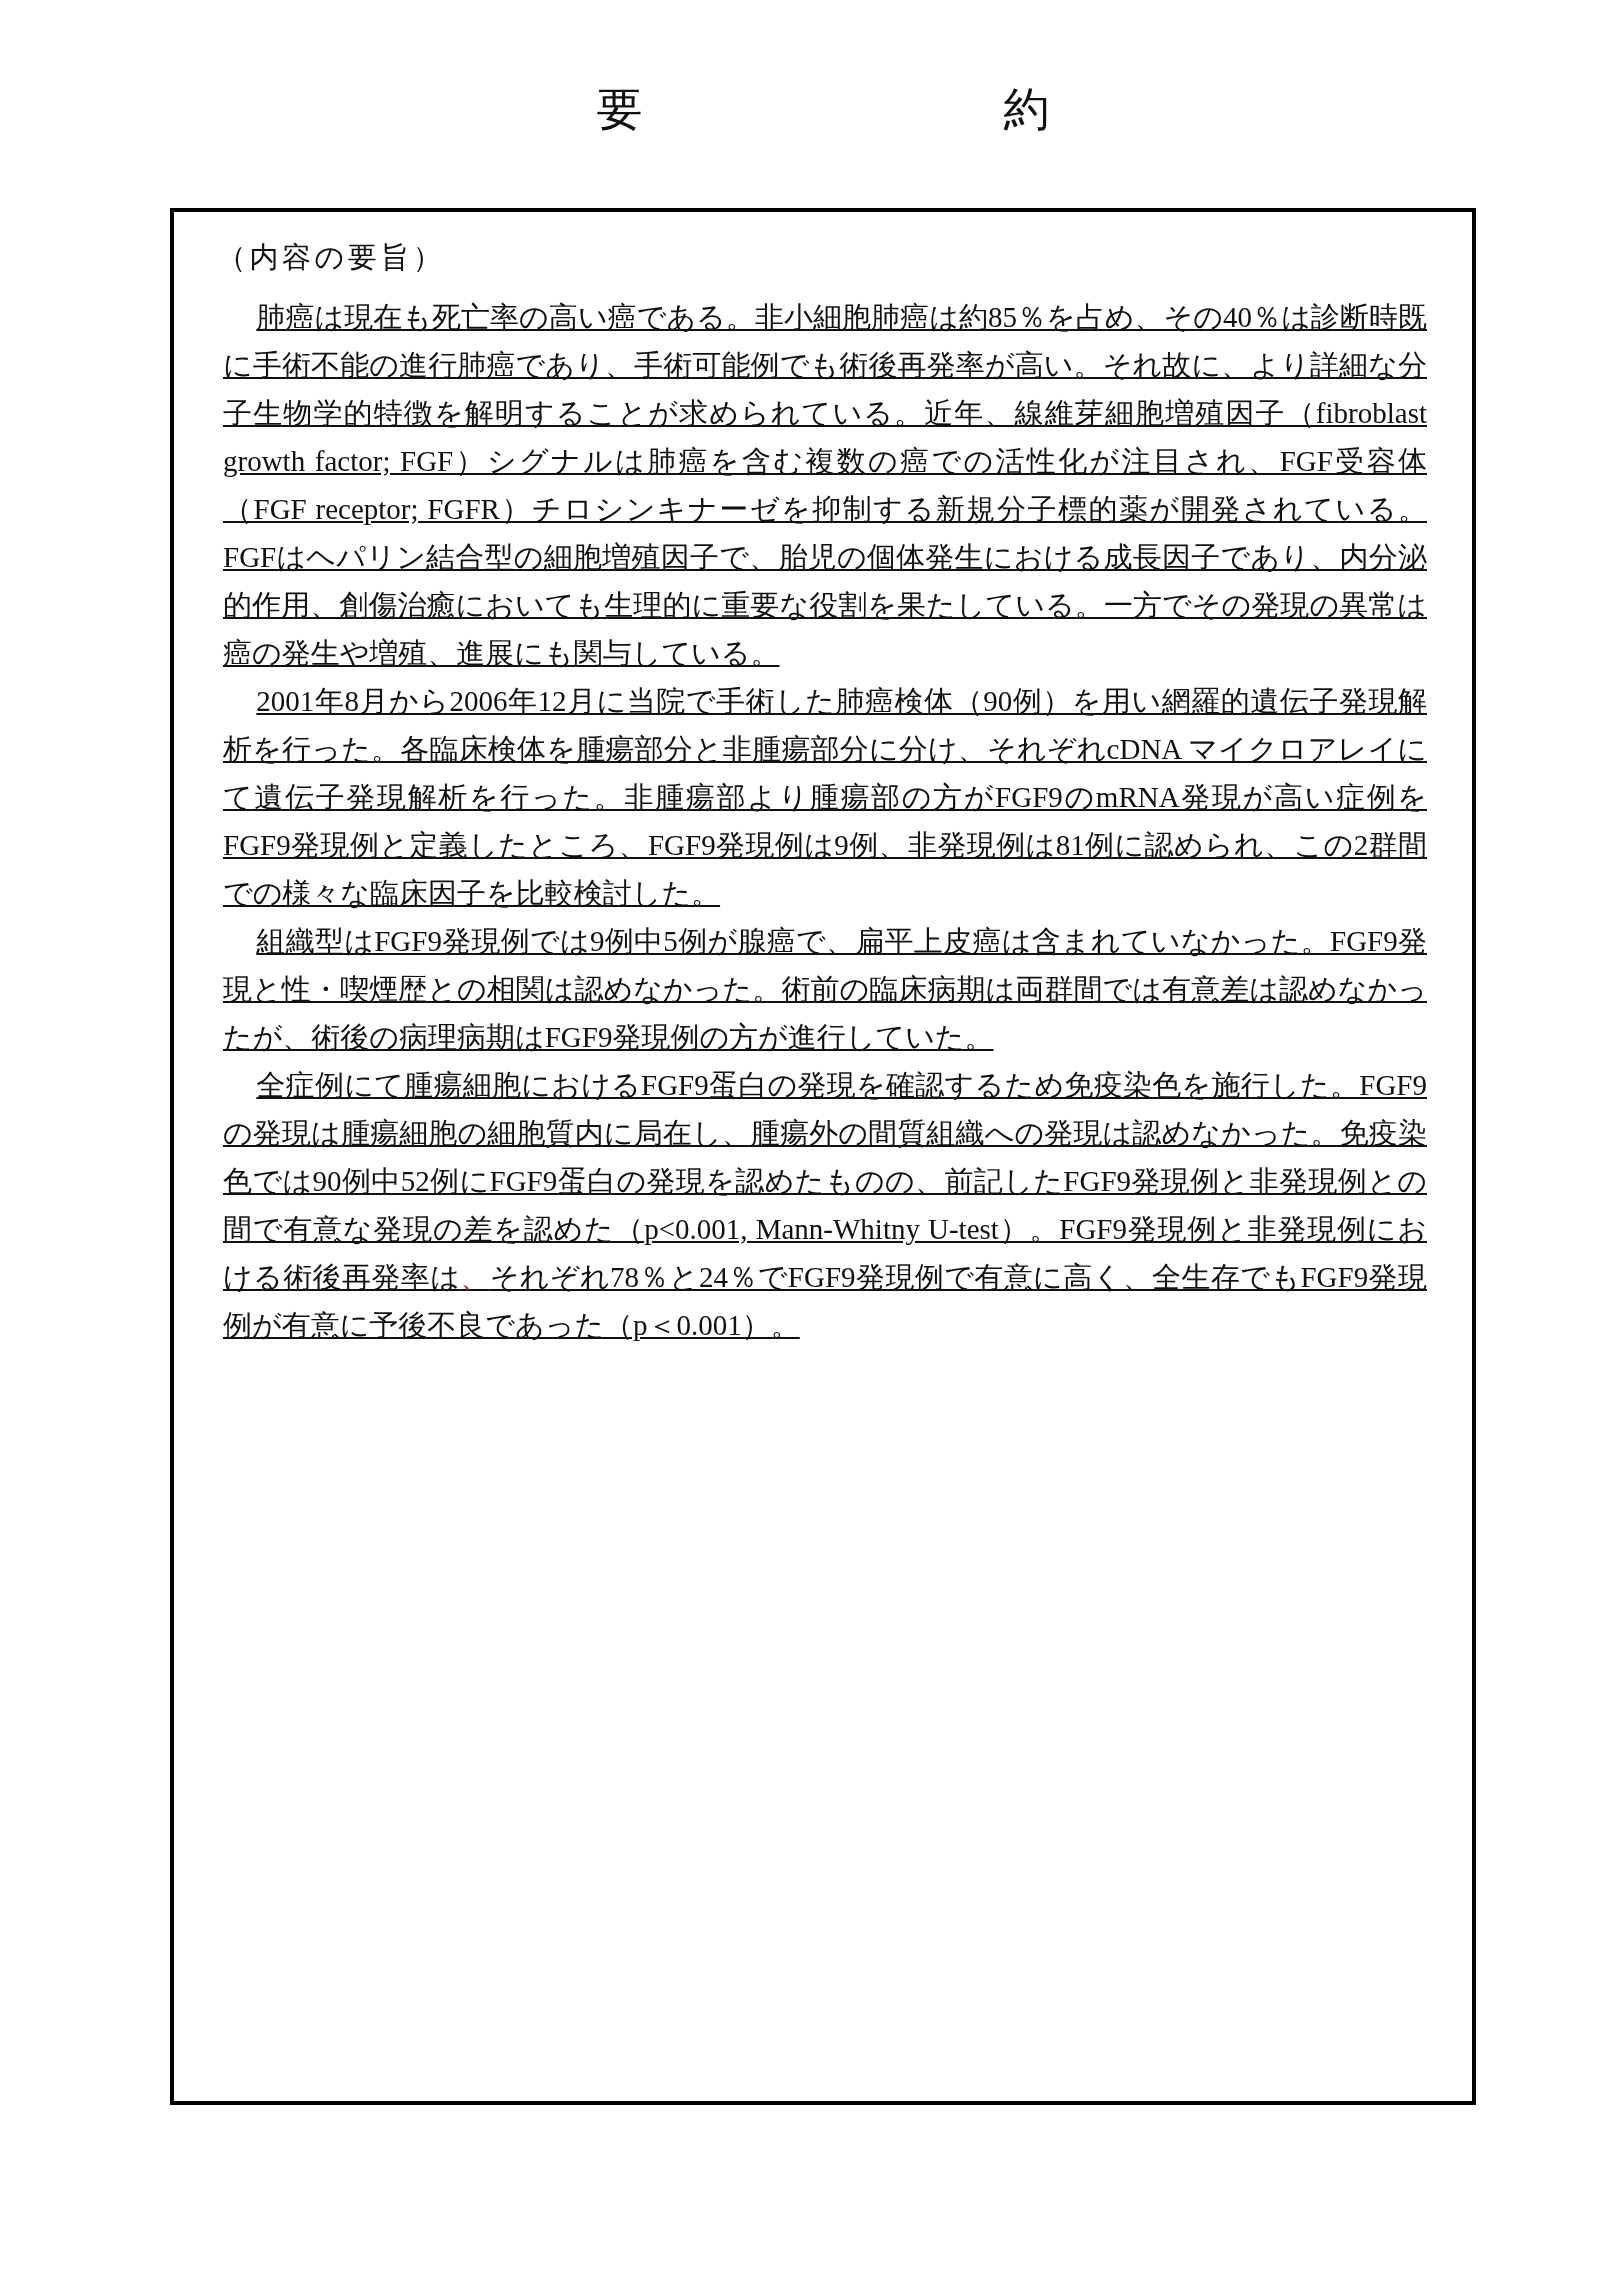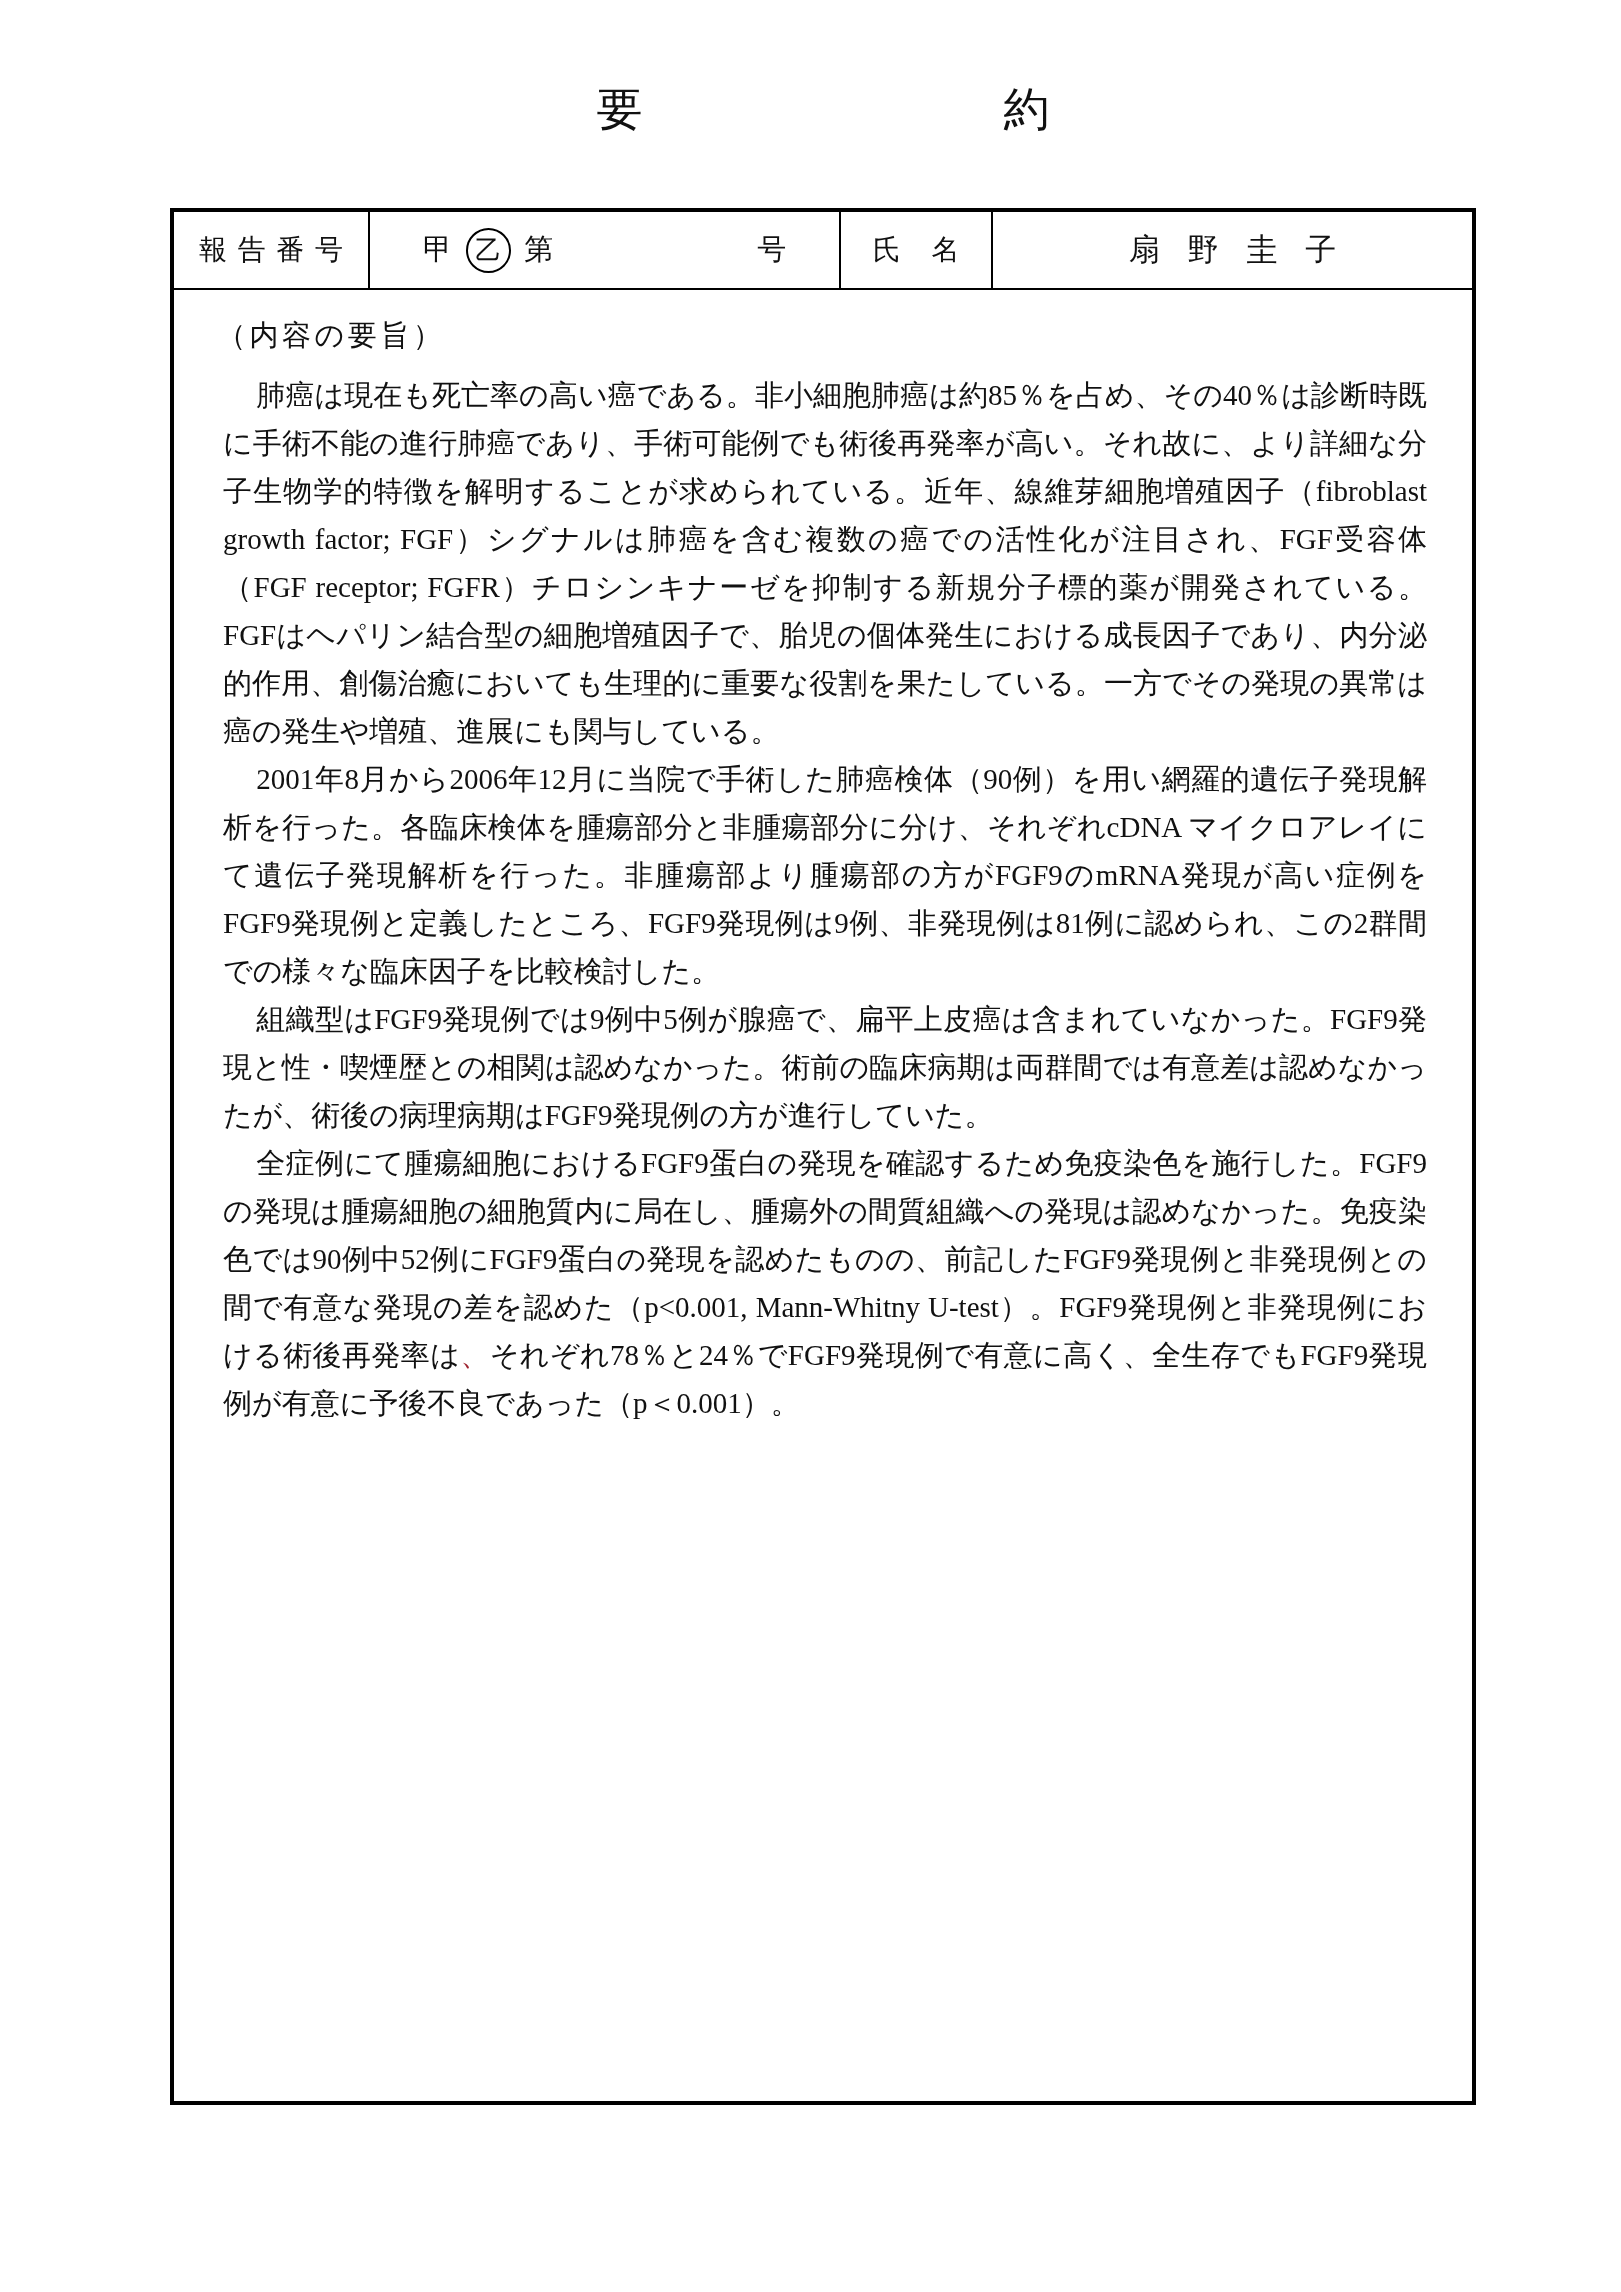--- a/index.html
+++ b/index.html
@@ -141,46 +141,33 @@
     font-size: 29px;
     letter-spacing: 0.12em;
     margin: 0 0 15.7px -5.9px;
   }
   .abstract-body p {
     margin: 0;
     font-size: 29px;
     line-height: 48px;
     text-align: justify;
     text-indent: 1.15em;
+    text-decoration: underline;
   }
 </style>
 </head>
 <body>
 
 <div class="page-title">
   <span>要</span>
   <span>約</span>
 </div>
 
 <div class="doc-box">
 
-  <div class="row-header">
-    <div class="cell cell-report-label">報告番号</div>
-    <div class="cell cell-report-value">
-      <span class="report-left-group">
-        <span>甲</span>
-        <span class="circle-otsu">乙</span>
-        <span>第</span>
-      </span>
-      <span class="report-spacer"></span>
-      <span>号</span>
-    </div>
-    <div class="cell cell-name-label">氏名</div>
-    <div class="cell cell-name-value">扇野圭子</div>
-  </div>
 
 
   <div class="row-abstract">
     <div class="abstract-heading">（内容の要旨）</div>
     <div class="abstract-body">
       <p>肺癌は現在も死亡率の高い癌である。非小細胞肺癌は約85％を占め、その40％は診断時既に手術不能の進行肺癌であり、手術可能例でも術後再発率が高い。それ故に、より詳細な分子生物学的特徴を解明することが求められている。近年、線維芽細胞増殖因子（fibroblast growth factor; FGF）シグナルは肺癌を含む複数の癌での活性化が注目され、FGF受容体（FGF receptor; FGFR）チロシンキナーゼを抑制する新規分子標的薬が開発されている。FGFはヘパリン結合型の細胞増殖因子で、胎児の個体発生における成長因子であり、内分泌的作用、創傷治癒においても生理的に重要な役割を果たしている。一方でその発現の異常は癌の発生や増殖、進展にも関与している。</p>
       <p>2001年8月から2006年12月に当院で手術した肺癌検体（90例）を用い網羅的遺伝子発現解析を行った。各臨床検体を腫瘍部分と非腫瘍部分に分け、それぞれcDNA マイクロアレイにて遺伝子発現解析を行った。非腫瘍部より腫瘍部の方がFGF9のmRNA発現が高い症例をFGF9発現例と定義したところ、FGF9発現例は9例、非発現例は81例に認められ、この2群間での様々な臨床因子を比較検討した。</p>
       <p>組織型はFGF9発現例では9例中5例が腺癌で、扁平上皮癌は含まれていなかった。FGF9発現と性・喫煙歴との相関は認めなかった。術前の臨床病期は両群間では有意差は認めなかったが、術後の病理病期はFGF9発現例の方が進行していた。</p>
       <p><span>全症例にて腫瘍細胞におけるFGF9蛋白の発現を確認するため免疫染色を施行した。FGF9の発現は腫瘍細胞の細胞質内に局在し、腫瘍外の間質組織への発現は認めなかった。免疫染色では90例中52例にFGF9蛋白の発現を認めたものの、前記したFGF9発現例と非発現例との間で有意な発現の差を認めた（p&lt;0.001, Mann-Whitny U-test）。FGF9発現例と非発現例における術後再発率は</span><span style="color: rgb(158, 36, 48);">、</span><span>それぞれ78％と24％でFGF9発現例で有意に高く、全生存でもFGF9発現例が有意に予後不良であった（p＜0.001）。</span></p>
     </div>

